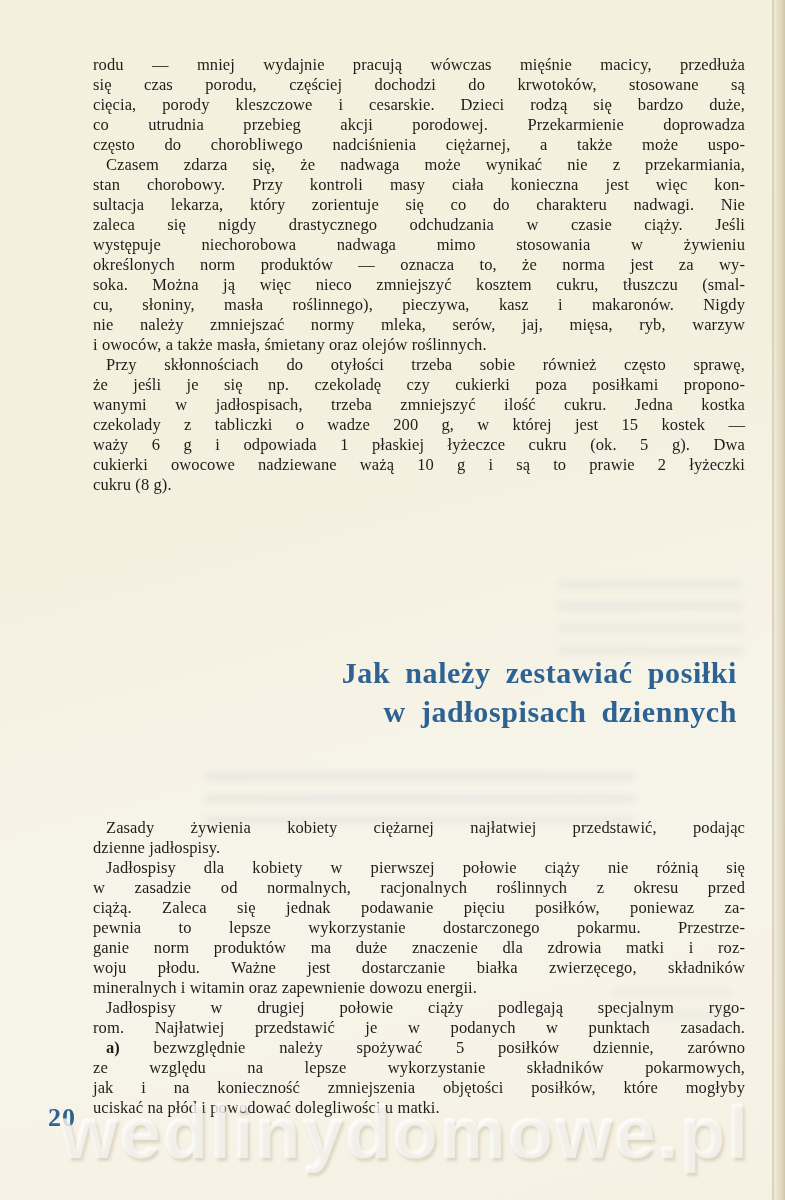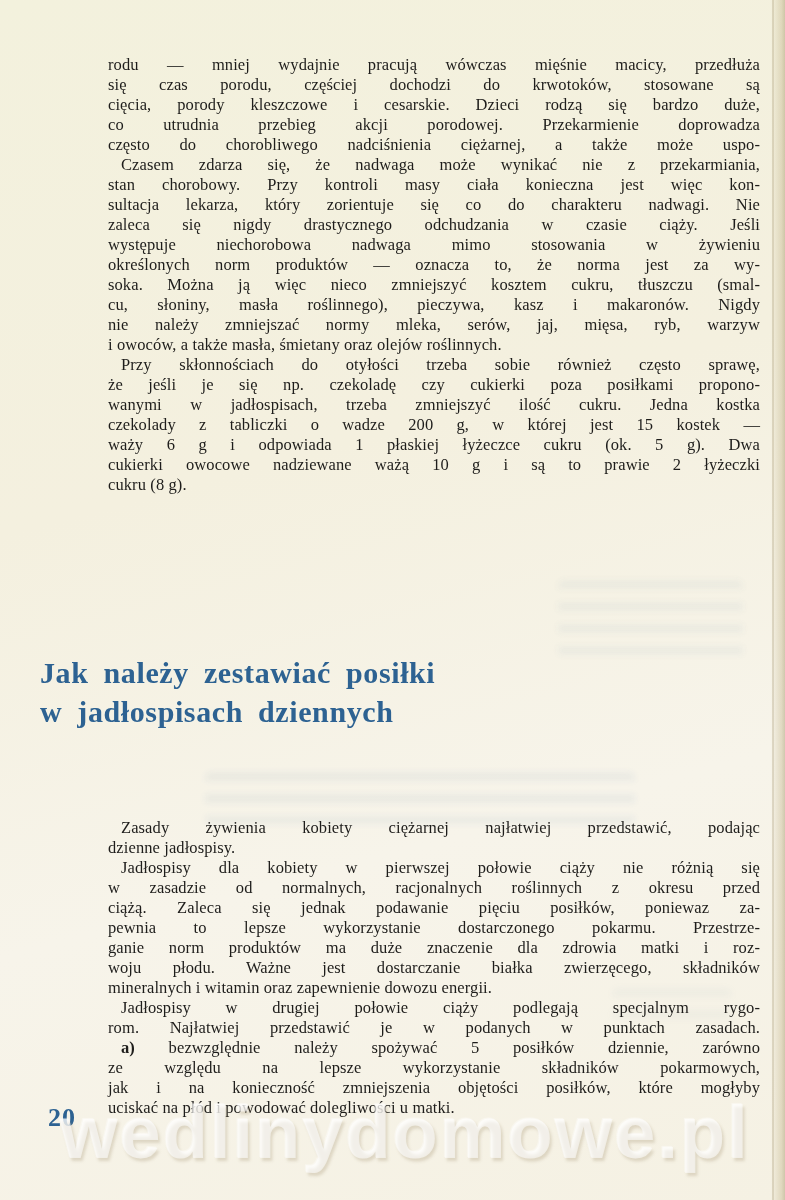--- a/index.html
+++ b/index.html
@@ -31,42 +31,42 @@
       rgba(120,150,170,0.0) 9px, rgba(120,150,170,0.0) 22px);
     filter: blur(3px);
     border-radius: 6px;
   }
   .smudge.s1 { left: 558px; top: 580px; width: 185px; height: 78px; opacity: .8; }
   .smudge.s2 { left: 205px; top: 772px; width: 430px; height: 52px; opacity: .9; }
   .smudge.s3 { left: 612px; top: 988px; width: 120px; height: 40px; opacity: .55; }
 
   .text-block {
     position: absolute;
-    left: 108px;
+    left: 93px;
     width: 652px;
     font-size: 16.5px;
     line-height: 20px;
     letter-spacing: 0.1px;
   }
   .block-top    { top: 55px;  }
   .block-bottom { top: 818px; }
 
   .para { margin: 0; }
   .line {
     text-align: justify;
     text-align-last: justify;
   }
   .line.last { text-align-last: left; }
   .line.indent { padding-left: 13px; }
   .line b { font-weight: 700; }
 
   .heading {
     position: absolute;
     top: 653px; left: 40px; right: 48px;
-    text-align: left;
+    text-align: right;
     font-weight: 700;
     font-size: 30px;
     line-height: 39px;
     letter-spacing: 0.6px;
     word-spacing: 7px;
   }
 
   .page-number {
     position: absolute;
     left: 48px; top: 1103px;

